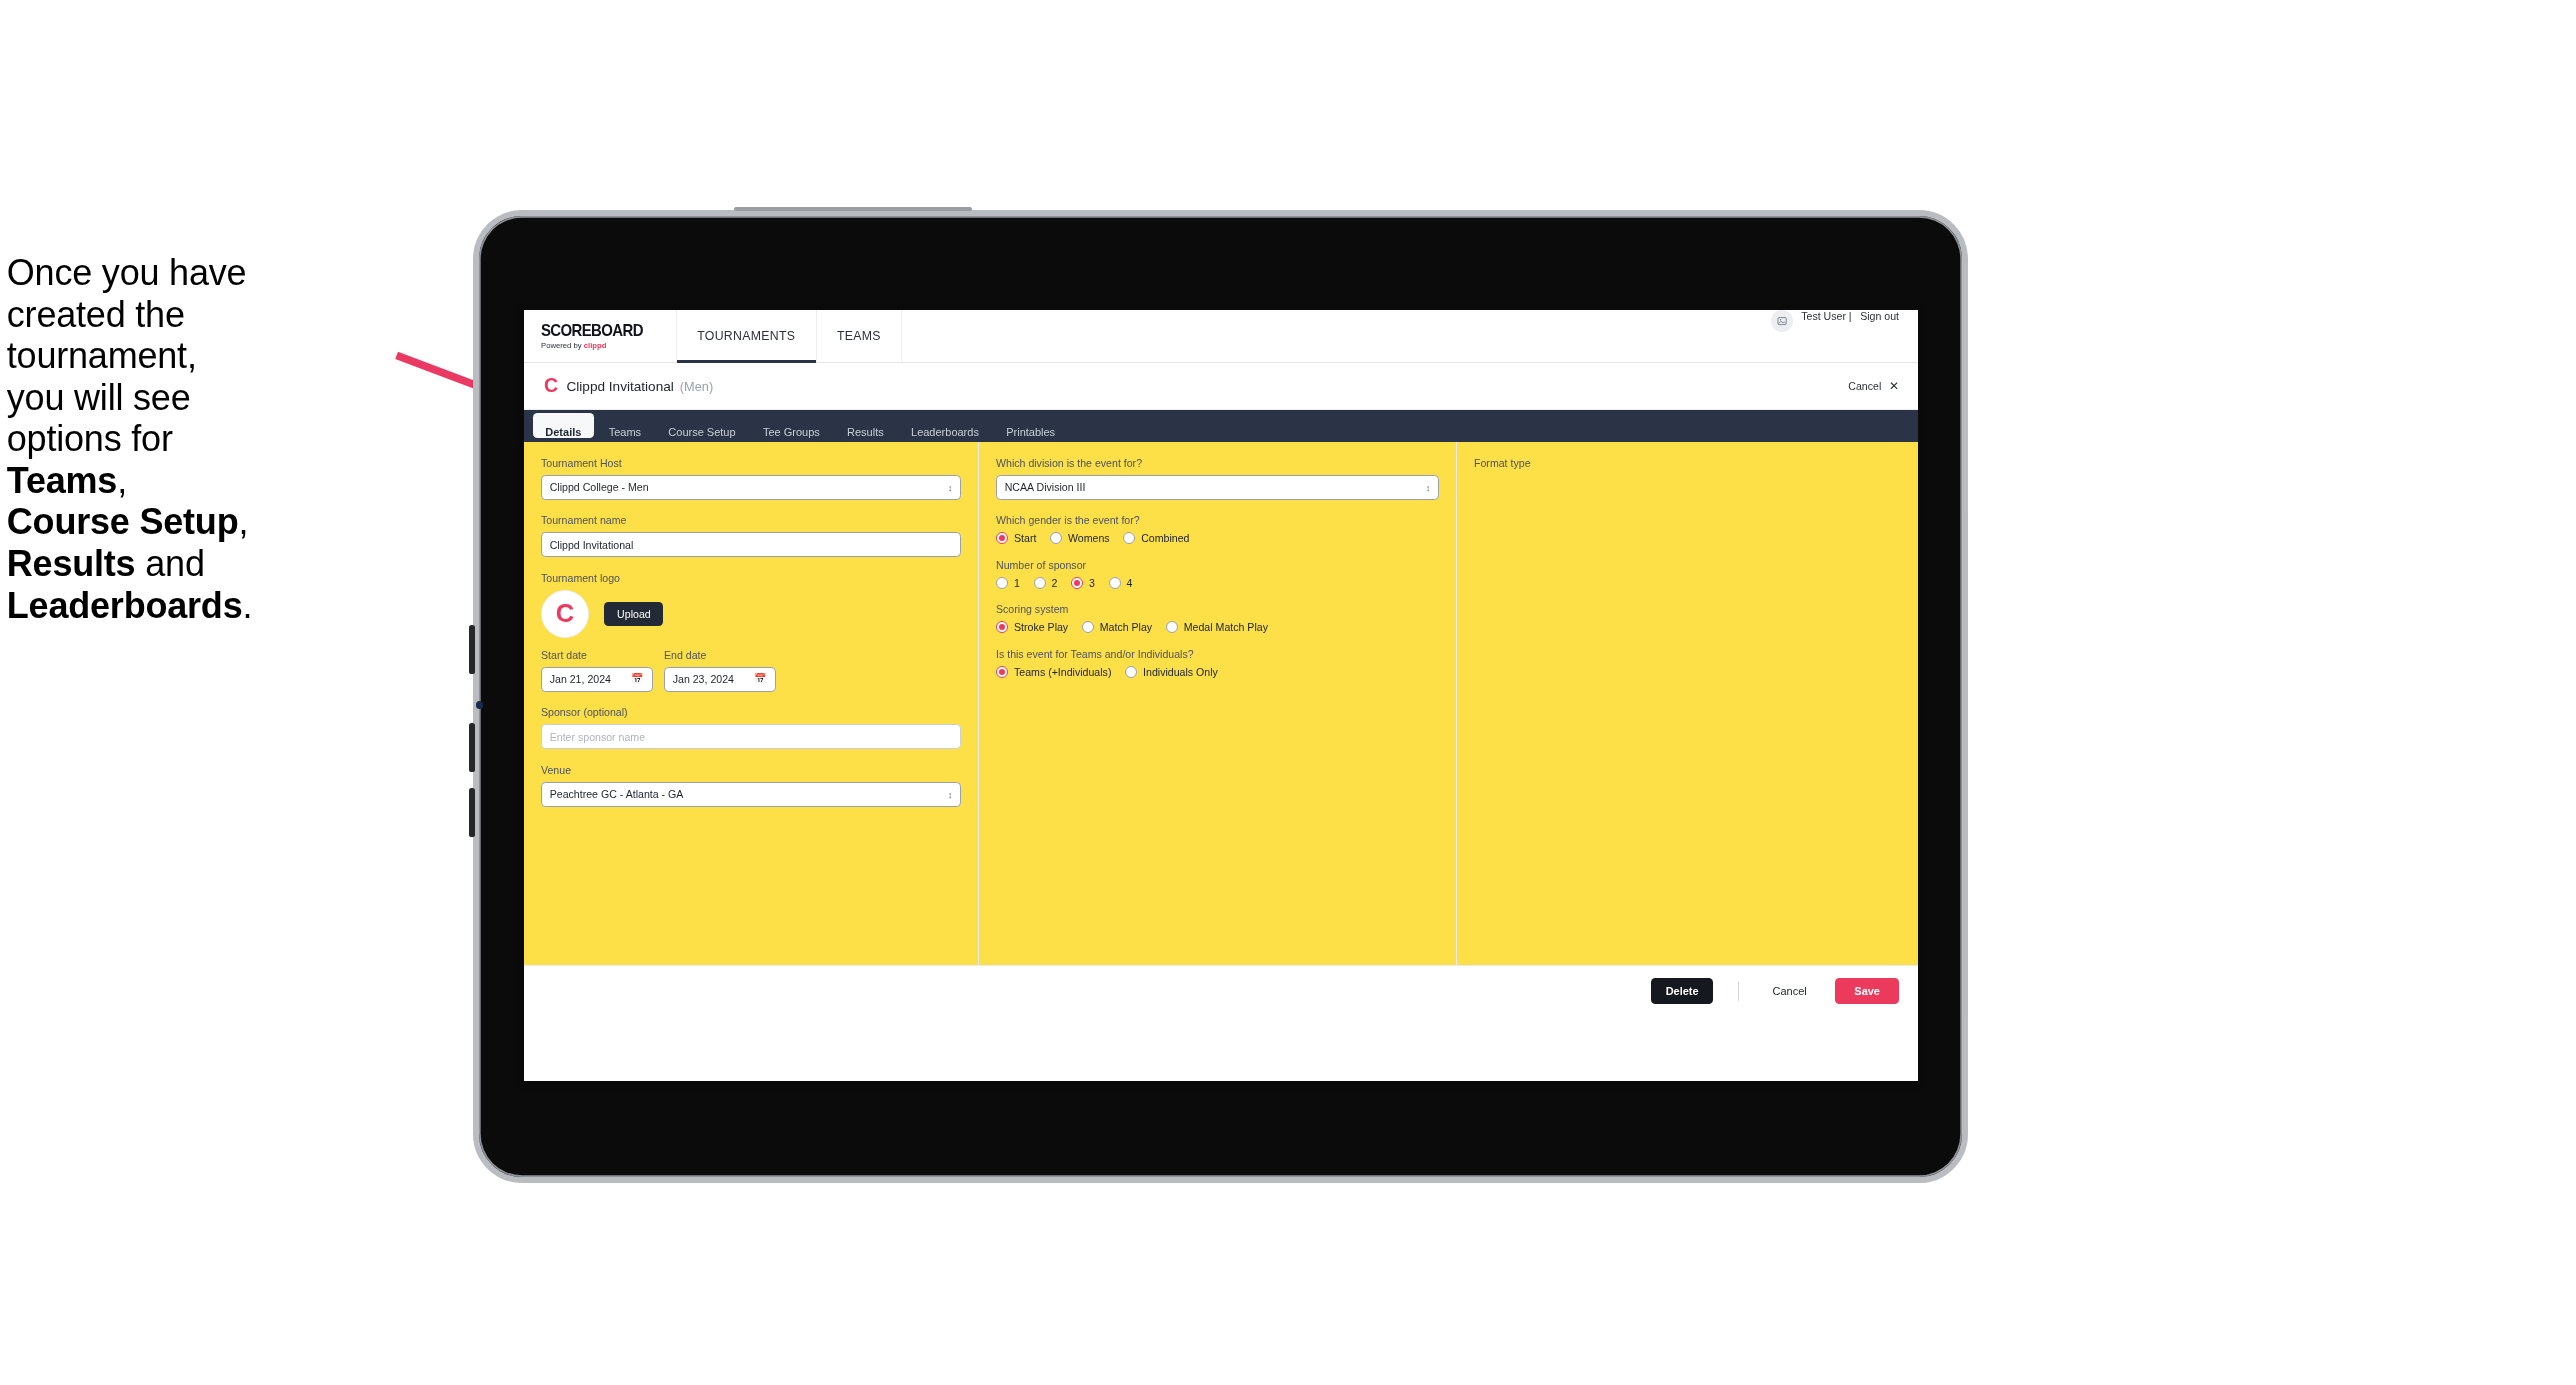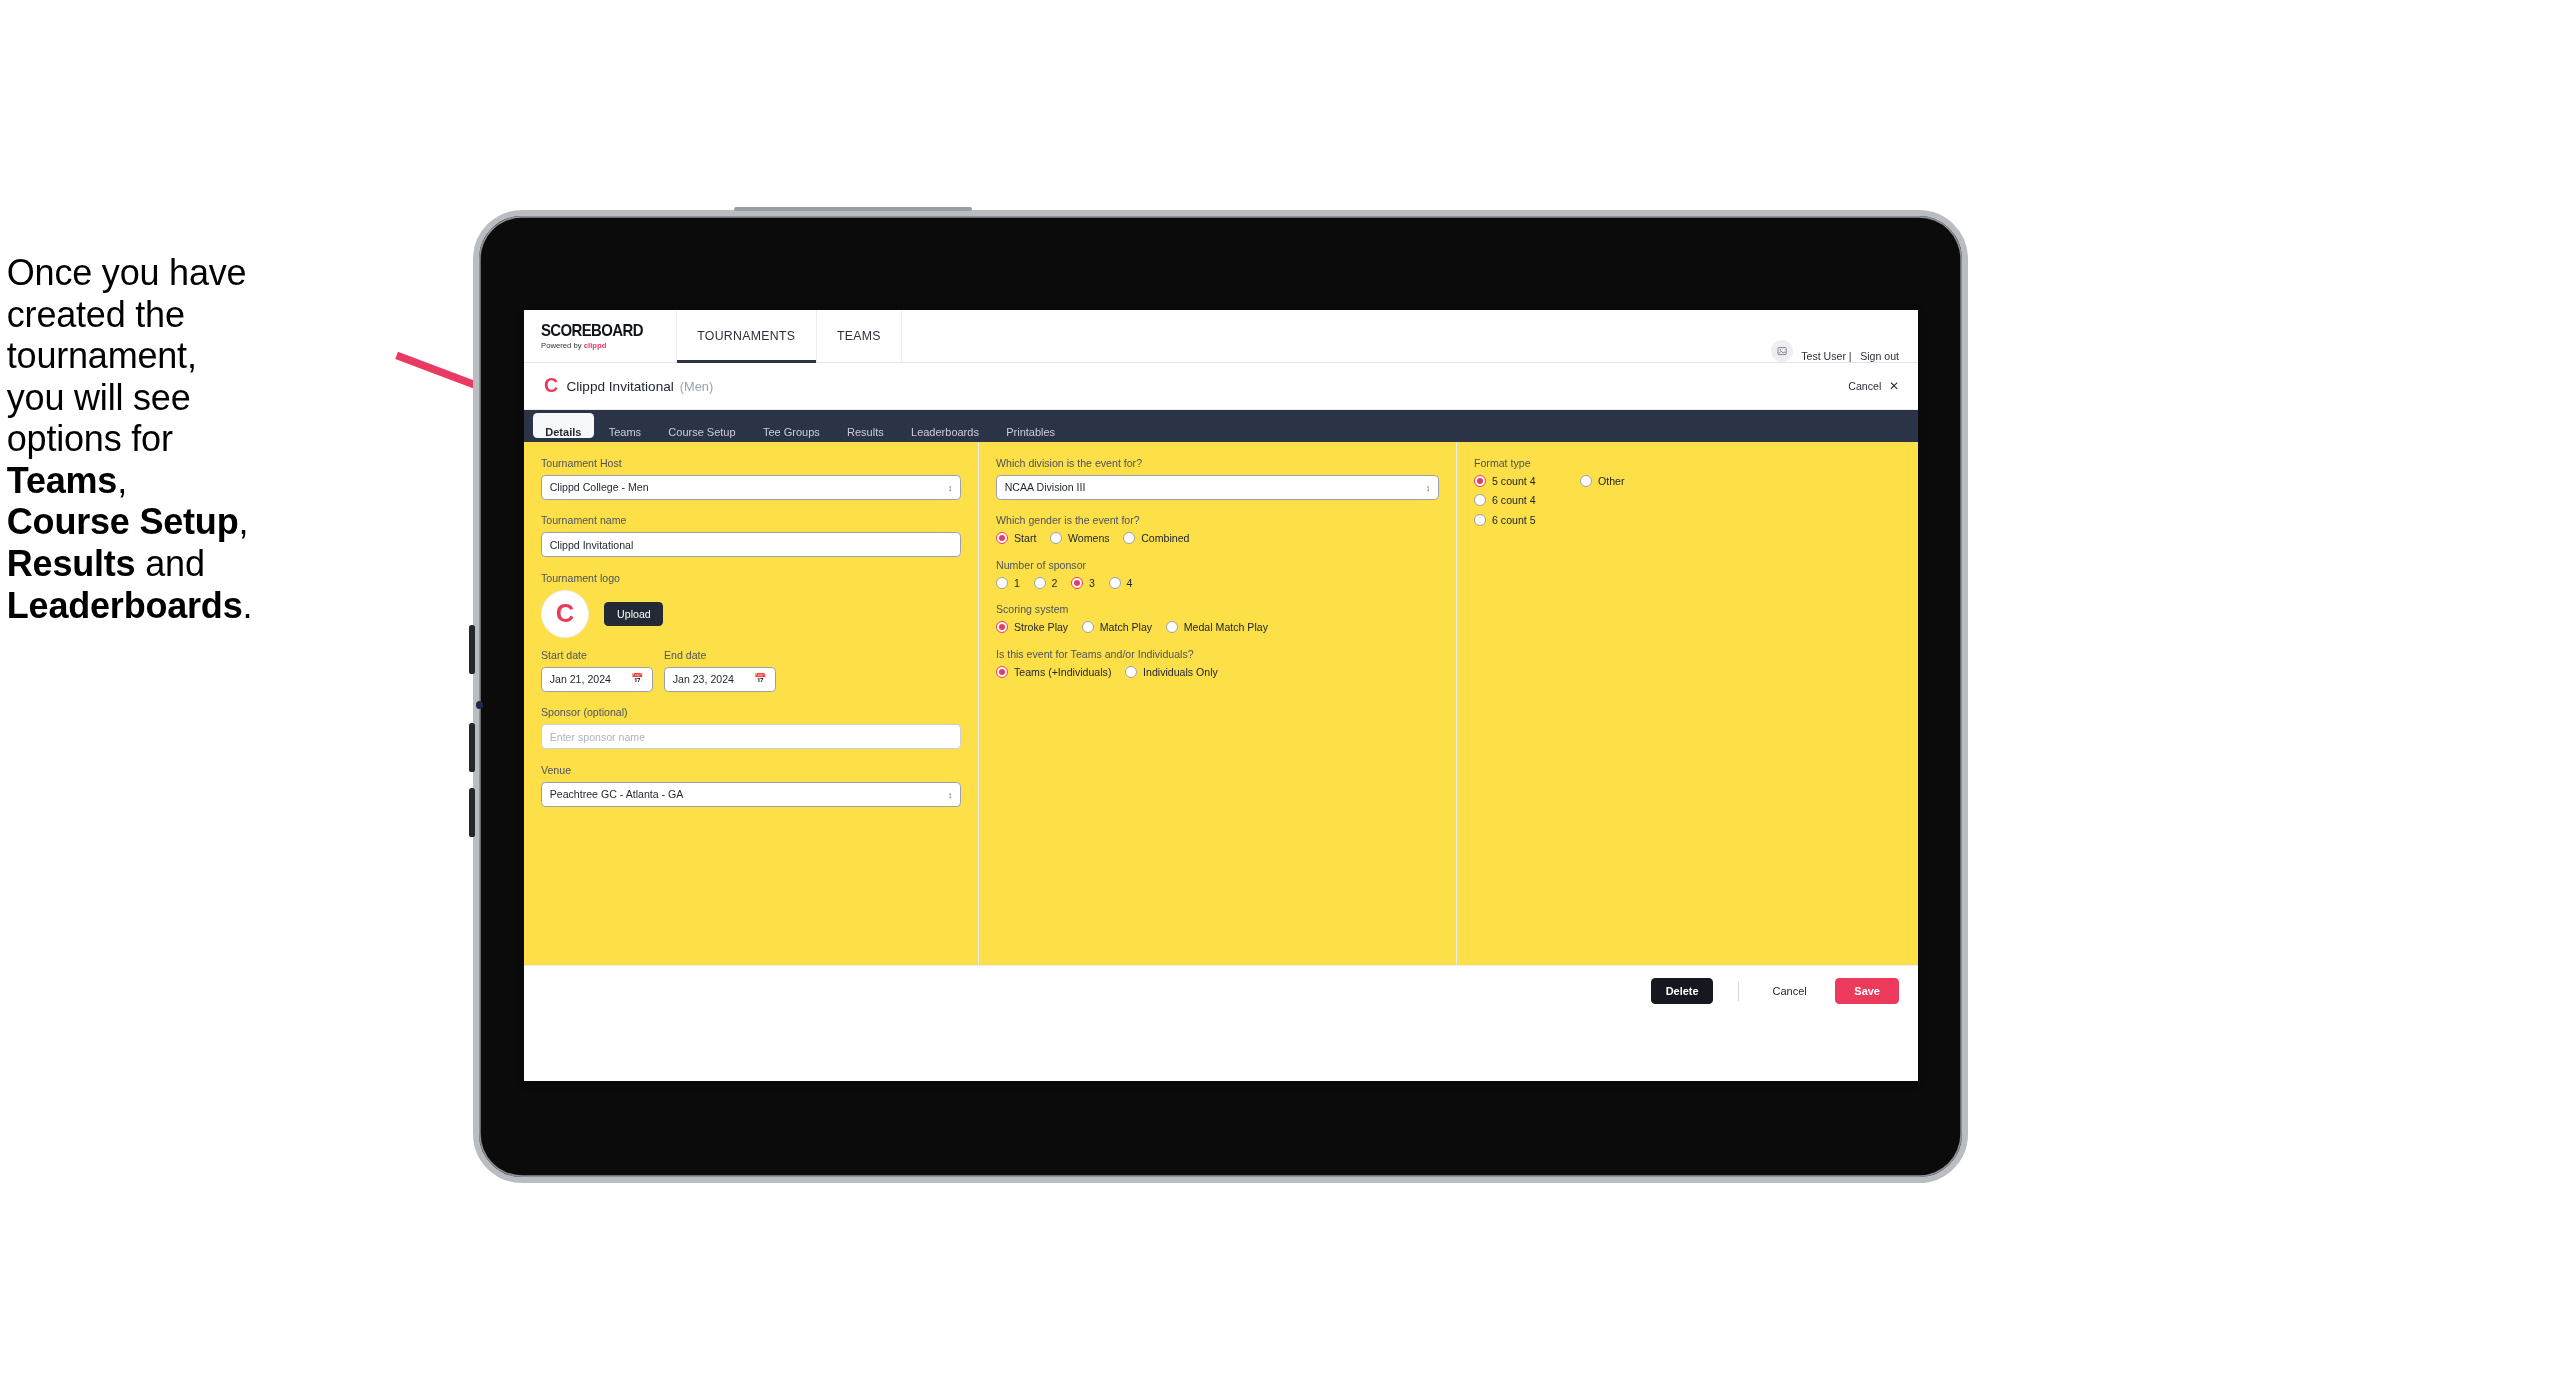--- a/index.html
+++ b/index.html
@@ -84,21 +84,21 @@
   .topnav-tab {
     display: flex; align-items: center; padding: 0 20.4px;
     font-size: 12.3px; letter-spacing: 0.3px; color: #2b303b;
     border-right: 0.9px solid #eceef1; cursor: pointer; position: relative;
   }
   .topnav-tab.active::after {
     content: ""; position: absolute; left: 0; right: 0; bottom: -0.9px;
     height: 2.6px; background: #2b3446;
   }
   .topnav-right {
-    margin-left: auto; display: flex; align-items: flex-end; gap: 8.5px; padding-right: 19px;
+    margin-left: auto; display: flex; align-items: flex-start; gap: 8.5px; padding-right: 19px;
   }
   .avatar {
     width: 22px; height: 22px; border-radius: 50%; background: #eceef1;
     display: flex; align-items: center; justify-content: center; color: #6b7280;
   }
   .user-name { font-size: 10.6px; color: #2b303b; }
   .signout { font-size: 10.6px; color: #2b303b; cursor: pointer; }
 
   
   .title-row {
@@ -424,42 +424,20 @@
           </div>
           <div class="radio">
             <span class="dot"></span>
             <span class="rlabel">Individuals Only</span>
           </div>
         </div>
       </div>
 
       <div class="col col-3">
         <div class="lbl">Format type</div>
-        <div class="fmt-grid">
-          <div class="fmt-col-a radio-stack">
-            <div class="radio">
-              <span class="dot on"></span>
-              <span class="rlabel">5 count 4</span>
-            </div>
-            <div class="radio">
-              <span class="dot"></span>
-              <span class="rlabel">6 count 4</span>
-            </div>
-            <div class="radio">
-              <span class="dot"></span>
-              <span class="rlabel">6 count 5</span>
-            </div>
-          </div>
-          <div class="radio-stack">
-            <div class="radio">
-              <span class="dot"></span>
-              <span class="rlabel">Other</span>
-            </div>
-          </div>
-        </div>
       </div>
 
     </div>
 
     <div class="footer">
       <button class="btn-delete">Delete</button>
       <div class="vsep"></div>
       <button class="btn-cancel">Cancel</button>
       <button class="btn-save">Save</button>
     </div>

